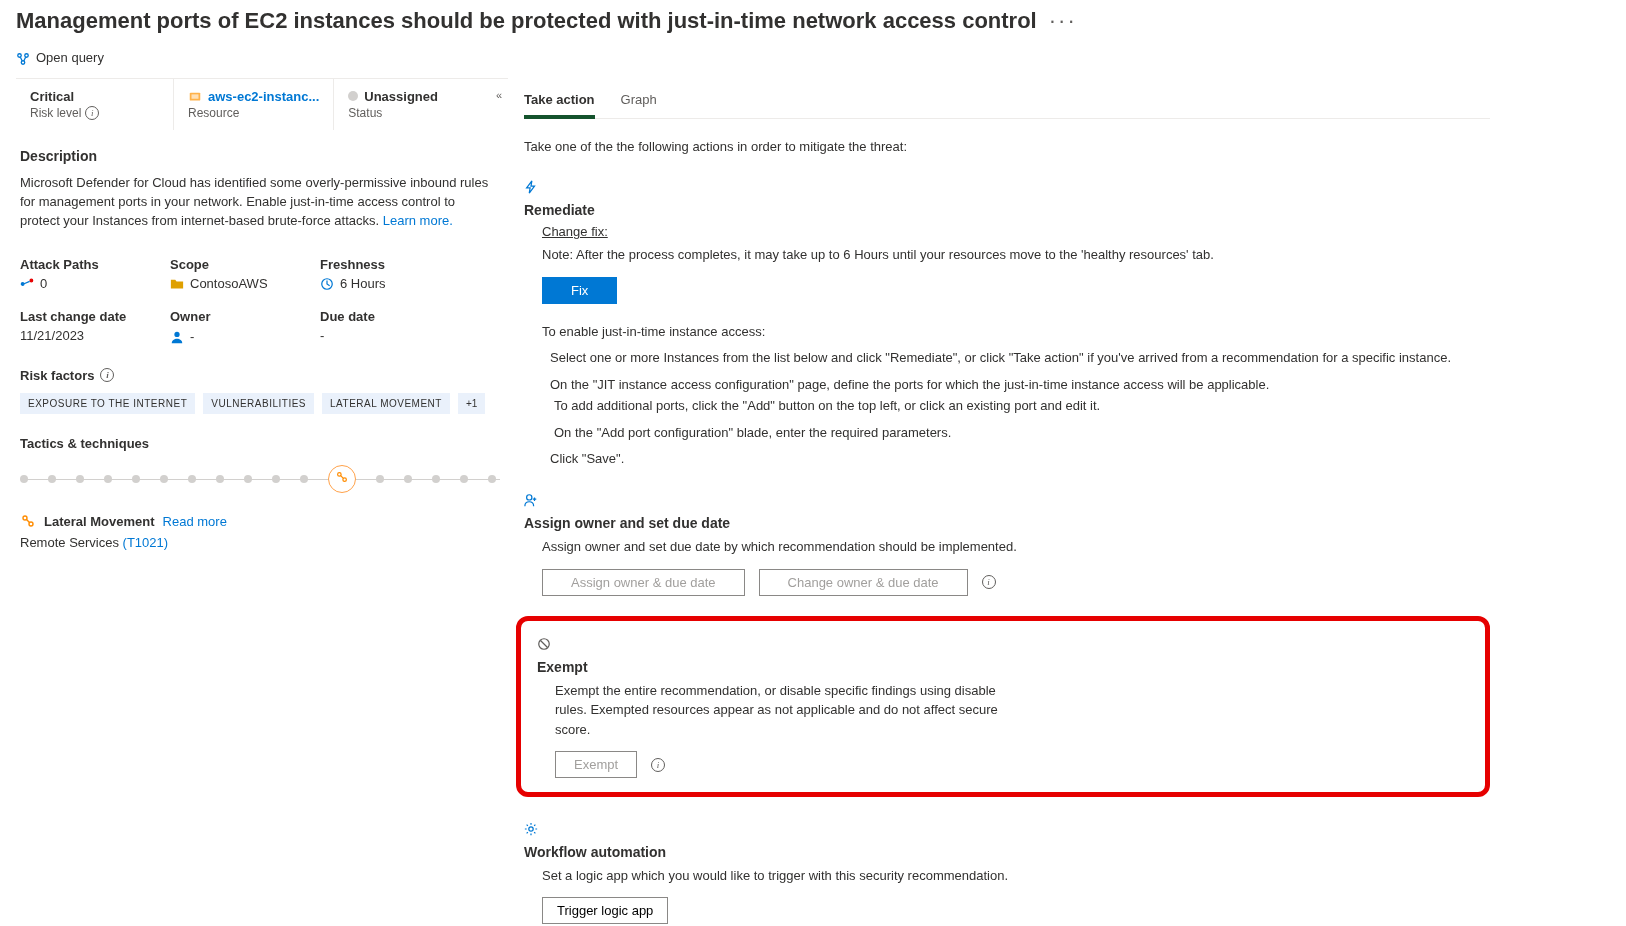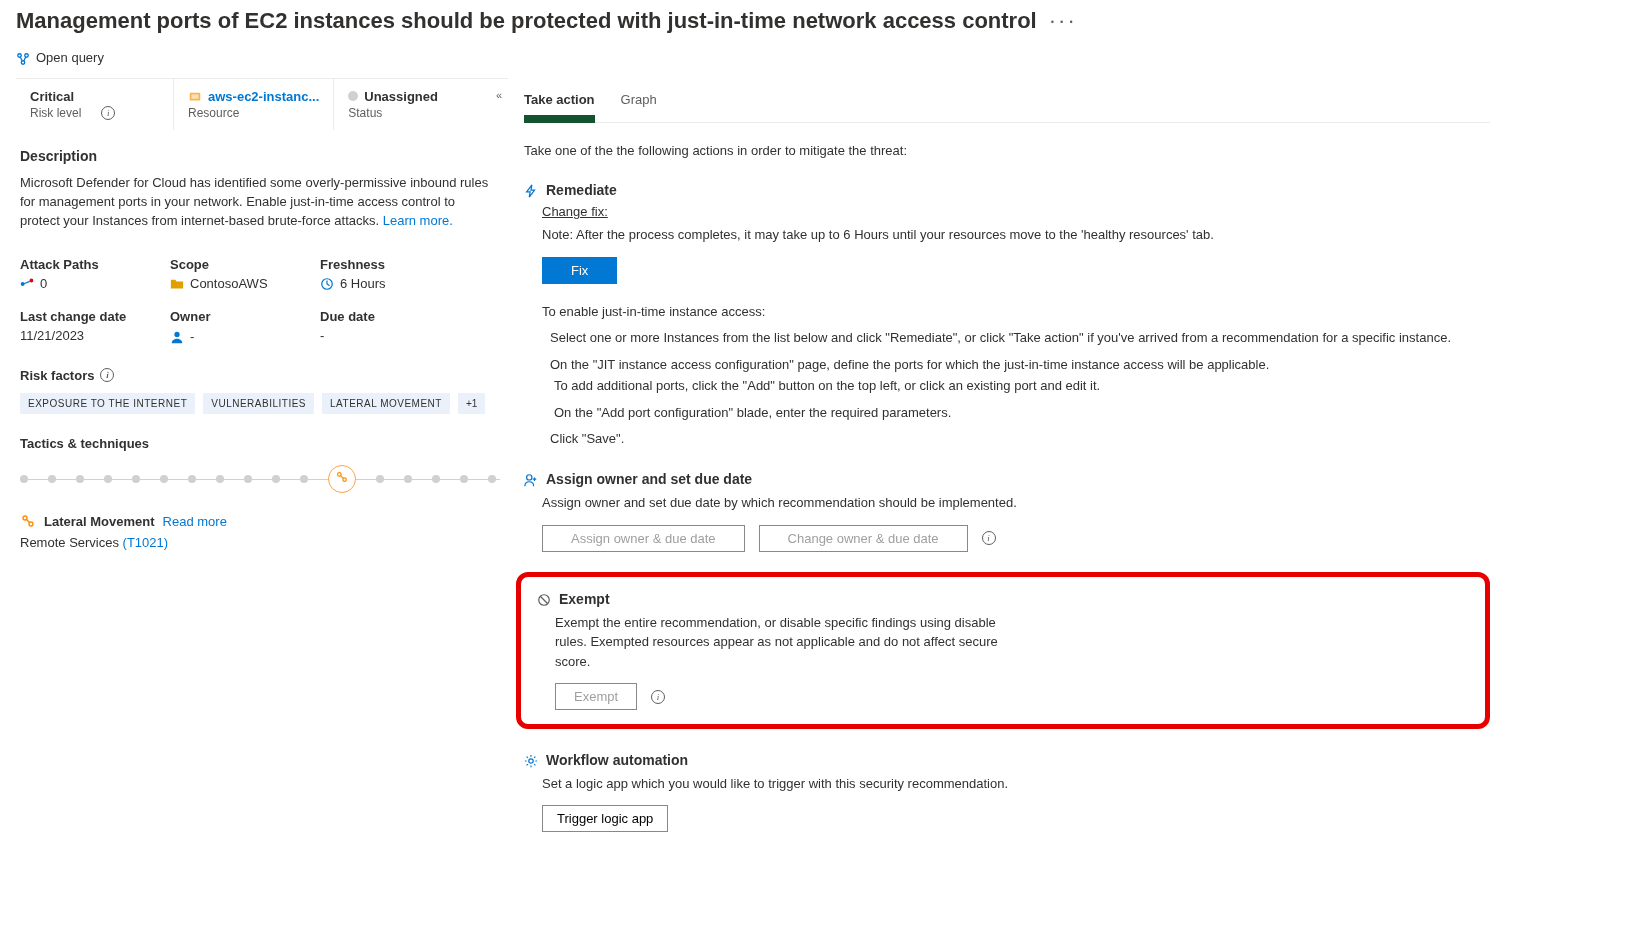--- a/index.html
+++ b/index.html
@@ -14,21 +14,21 @@
 .open-query-icon { color: #0078d4; }
 
 .columns { display: flex; }
 .left-col { width: 492px; border-top: 1px solid #edebe9; }
 .right-col { flex: 1; padding-left: 16px; }
 
 .info-bar { display: flex; position: relative; }
 .info-cell { padding: 10px 14px; border-right: 1px solid #edebe9; min-width: 158px; }
 .info-cell:last-of-type { border-right: none; }
 .info-cell .top { font-weight: 600; font-size: 13px; display: flex; align-items: center; gap: 6px; text-align: right; }
-.info-cell .bottom { font-size: 12px; color: #605e5c; margin-top: 2px; display: flex; align-items: flex-end; gap: 20px; }
+.info-cell .bottom { font-size: 12px; color: #605e5c; margin-top: 2px; display: flex; align-items: flex-end; gap: 4px; }
 .collapse-chevron { position: absolute; right: 6px; top: 10px; color: #605e5c; font-size: 11px; cursor: pointer; }
 
 .descr-block { padding: 18px 14px 0 4px; }
 .descr-block h3 { font-size: 14px; font-weight: 600; margin-bottom: 10px; }
 .descr-block p { font-size: 13px; line-height: 1.45; color: #323130; }
 
 .meta-grid { display: grid; grid-template-columns: 150px 150px 150px; row-gap: 18px; padding: 26px 4px 0 4px; }
 .meta-item .label { font-weight: 600; font-size: 13px; margin-bottom: 4px; }
 .meta-item .value { font-size: 13px; display: flex; align-items: center; gap: 6px; }
 
@@ -48,27 +48,27 @@
 
 .lateral { padding: 20px 4px 0 4px; }
 .lateral-head { display: flex; align-items: center; gap: 8px; }
 .lateral-head .title { font-weight: 600; font-size: 13px; }
 .lateral-sub { font-size: 13px; margin-top: 6px; }
 .lateral-sub .tcode { color: #0078d4; }
 
 
 .tabs { display: flex; gap: 26px; border-bottom: 1px solid #edebe9; margin-top: 4px; }
 .tab { padding: 10px 0 8px 0; font-size: 13px; color: #605e5c; cursor: pointer; }
-.tab.active { color: #323130; font-weight: 600; border-bottom: 8px solid #14532d; margin-bottom: -1px; }
+.tab.active { color: #323130; font-weight: 600; border-bottom: 4px solid #14532d; margin-bottom: -1px; }
 
 .right-body { padding-top: 18px; font-size: 13px; }
 .right-body p { line-height: 1.5; }
 
 .section { margin-top: 22px; }
-.section-head { display: flex; align-items: flex-end; gap: 8px; font-weight: 600; font-size: 14px; }
+.section-head { display: flex; align-items: flex-start; gap: 8px; font-weight: 600; font-size: 14px; flex-direction: column; }
 .section-body { padding-left: 18px; margin-top: 6px; }
 .section-body .sub { margin-bottom: 6px; }
 .quickfix-title { text-decoration: underline; font-size: 13px; }
 
 .btn { display: inline-block; padding: 5px 28px; font-size: 13px; border: 1px solid #8a8886; background: #fff; cursor: pointer; }
 .btn.primary { background: #0078d4; color: #fff; border-color: #0078d4; }
 .btn.disabled { color: #a19f9d; cursor: default; }
 .btn-row { display: flex; align-items: center; gap: 14px; margin-top: 12px; }
 
 .indent-list { padding-left: 4px; }

